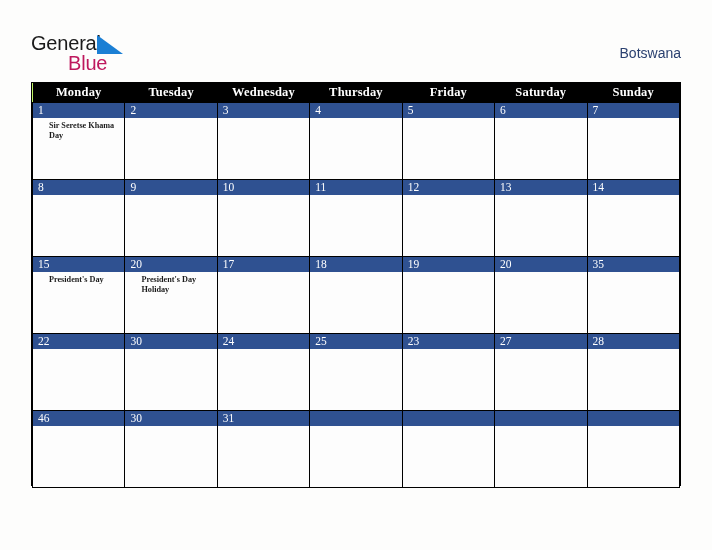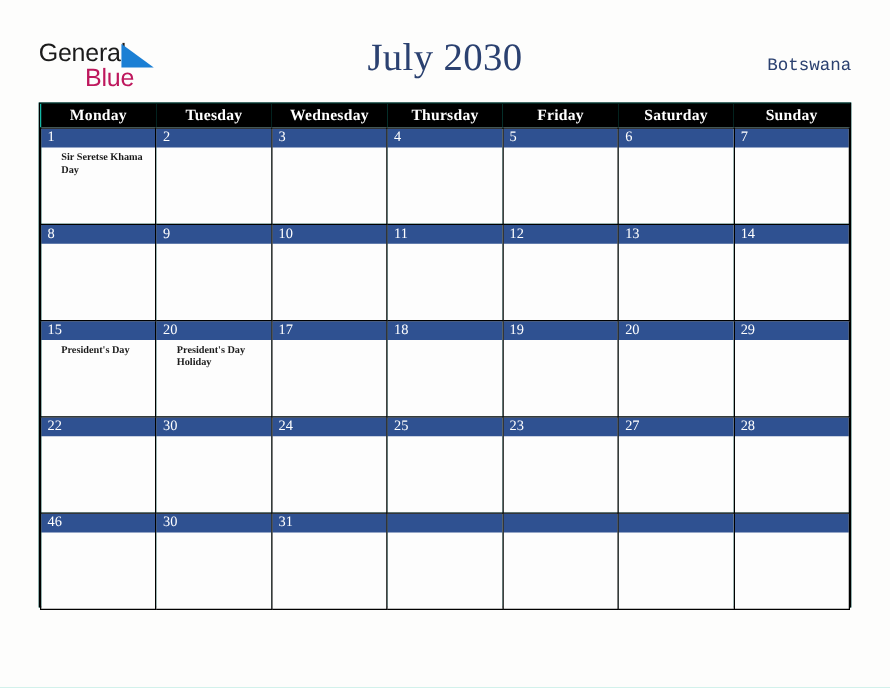--- a/index.html
+++ b/index.html
@@ -73,35 +73,35 @@
     font-size: 31px;
     font-weight: 400;
     color: #2b4170;
     letter-spacing: 0.3px;
   }
 
   .cal-region {
     position: absolute;
     right: 31px;
     top: 45px;
-    font-family: Liberation Mono, monospace;
+    font-family: Liberation Sans, sans-serif;
     font-size: 14px;
     font-weight: 400;
     color: #2b4170;
   }
 
   
   .cal-wrap {
     position: absolute;
     left: 31px;
     top: 82px;
     width: 650px;
     height: 404px;
     border: 1px solid #000000;
-    background: #14b8a6;
+    background: #bef264;
   }
 
   table.cal {
     width: 100%;
     height: 100%;
     border-collapse: collapse;
     table-layout: fixed;
   }
 
   table.cal thead th {
@@ -164,21 +164,20 @@
     <div class="logo">
       <span class="logo-general">General</span>
       <span class="logo-triangle">
         <svg width="28" height="20" viewBox="0 0 28 20" xmlns="http://www.w3.org/2000/svg">
           <polygon points="0,0 26,19 0,19" fill="#1b7fd4"></polygon>
         </svg>
       </span>
       <span class="logo-blue">Blue</span>
     </div>
 
-    <div class="cal-title">July 2030</div>
 
     <div class="cal-region">Botswana</div>
 
   </div>
 
   <div class="cal-wrap">
     <table class="cal">
       <thead>
         <tr id="weekday-row">
             <th>Monday</th>
@@ -276,21 +275,21 @@
             </td>
             <td>
               <span class="daynum">19</span>
               <span class="events"></span>
             </td>
             <td>
               <span class="daynum">20</span>
               <span class="events"></span>
             </td>
             <td>
-              <span class="daynum">29</span>
+              <span class="daynum">35</span>
               <span class="events"></span>
             </td>
           </tr>
           <tr>
             <td>
               <span class="daynum">22</span>
               <span class="events"></span>
             </td>
             <td>
               <span class="daynum">30</span>

